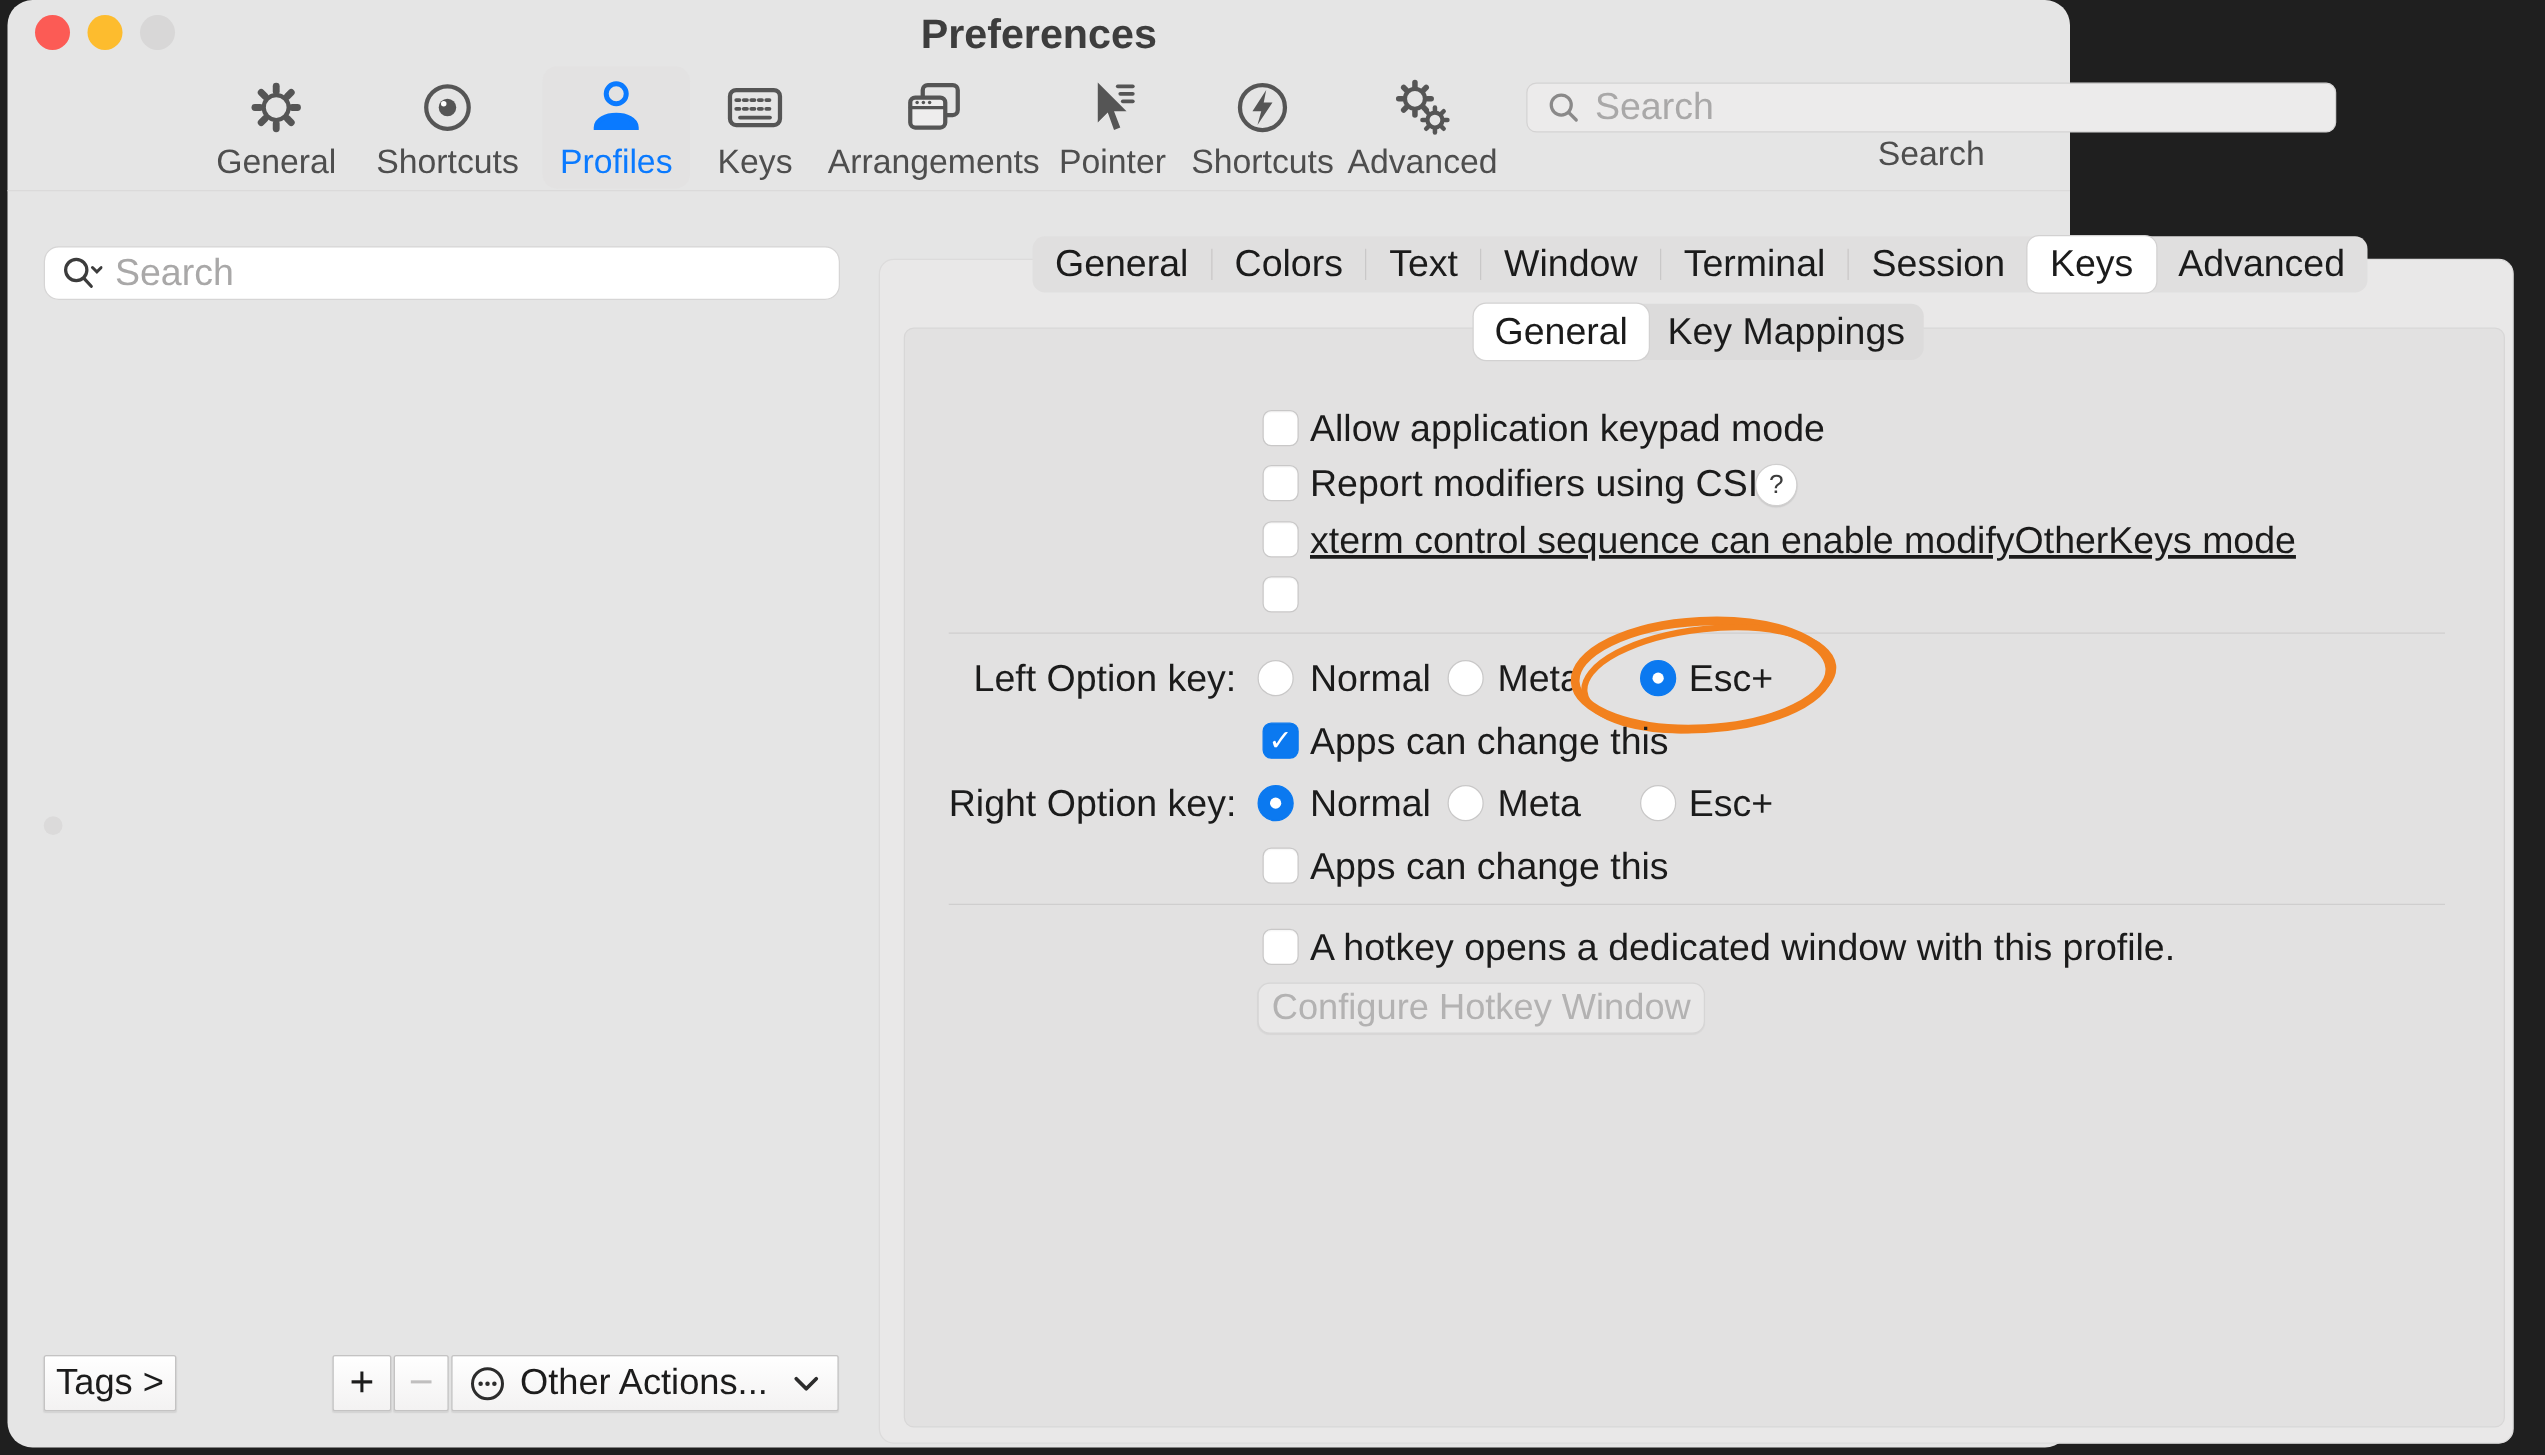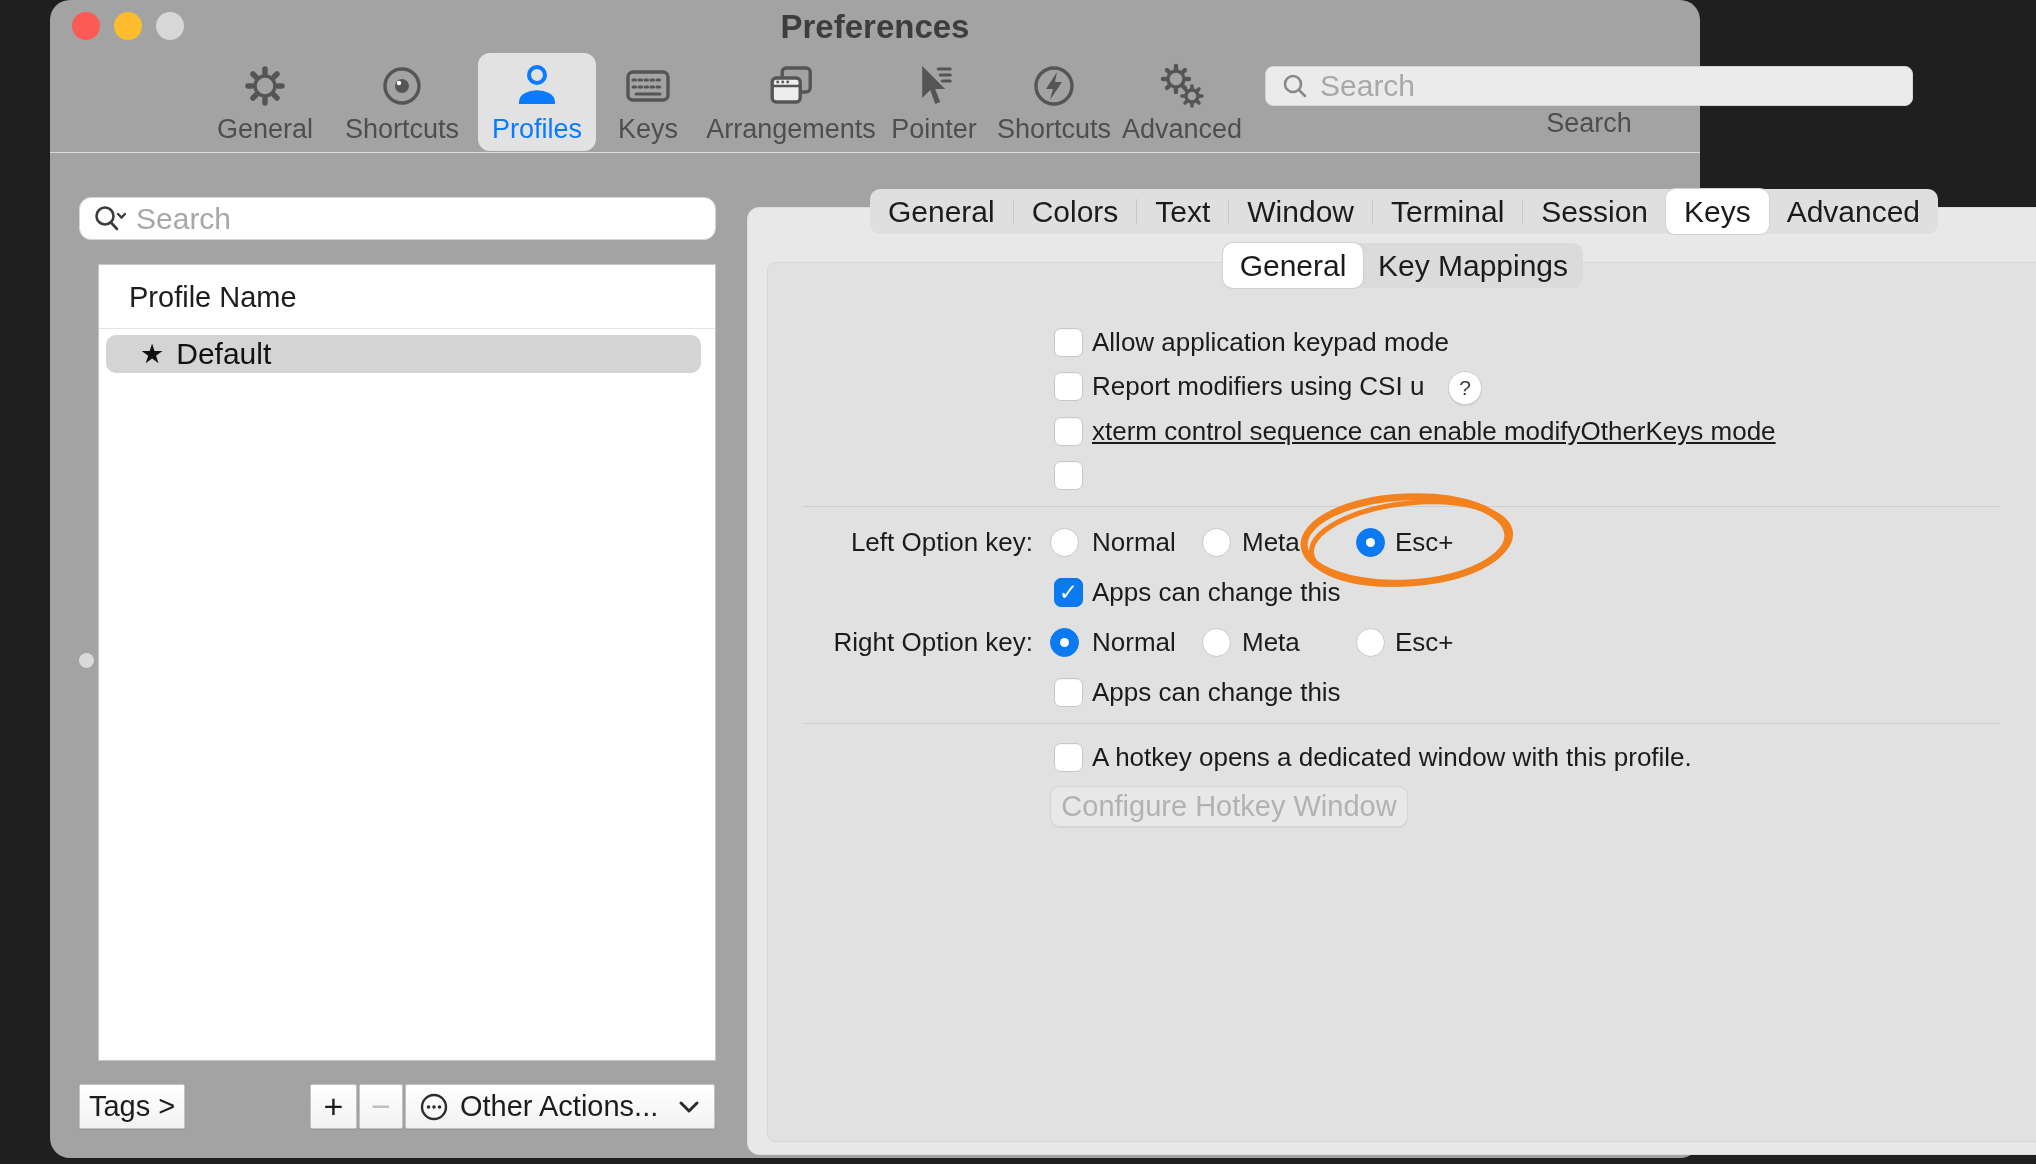--- a/index.html
+++ b/index.html
@@ -1,18 +1,18 @@
 <!DOCTYPE html>
 <html><head>
 <meta charset="utf-8">
 <style>
   * { box-sizing: border-box; margin: 0; padding: 0; }
   html,body { width:2036px; height:1164px; background:#1f1f1f; font-family:"Liberation Sans","DejaVu Sans",sans-serif; }
   #stage { position:relative; width:2036px; height:1164px; overflow:hidden; background:#1f1f1f; }
-  #window { position:absolute; left:6px; top:0; width:1650px; height:1158px; background:#a3a3a3; border-radius:20px;margin-left:44px; }
+  #window { position:absolute; left:6px; top:0; width:1650px; height:1158px; background:#e5e5e5; border-radius:20px; }
   .abs { position:absolute; }
 
   
   .tl { width:28px; height:28px; border-radius:50%; display:inline-block; }
 
   
   .win-title { font-size:33px; font-weight:bold; color:#3d3d3d; }
 
   
   .tb-item { position:absolute; top:53px; transform:translateX(-50%); text-align:center; padding:7px 14px 6px; border-radius:12px; cursor:default; }
@@ -53,21 +53,21 @@
   #subtabs { position:absolute; left:1173px; top:243px; width:360px; height:45px; background:#DCDBDB; border-radius:10px; display:flex; }
   .subseg { display:flex; align-items:center; justify-content:center; font-size:30px; color:#1b1b1b; }
   .subseg.sel { background:#FFFFFF; border-radius:10px; box-shadow:0 0 0 1px #D2D1D1; }
 
   
   .cb { position:absolute; width:29px; height:29px; border-radius:7px; background:#FFFFFF; border:1px solid #C9C8C8; box-shadow:inset 0 1px 1px rgba(0,0,0,.04); }
   .cb.on { background:#0B79F0; border-color:#0B79F0; color:#fff; font-size:23px; font-weight:bold; display:flex; align-items:center; justify-content:center; }
   .radio { position:absolute; width:29px; height:29px; border-radius:50%; background:#FFFFFF; border:1px solid #C9C8C8; }
   .radio.on { background:#0B79F0; border-color:#0B79F0; }
   .radio.on::after { content:""; position:absolute; left:9px; top:9px; width:9px; height:9px; border-radius:50%; background:#fff; }
-  .lbl { position:absolute; font-size:26px; color:#1b1b1b; white-space:nowrap; }
+  .lbl { position:absolute; font-size:30px; color:#1b1b1b; white-space:nowrap; }
   .lbl.right { text-align:right; }
   .pdiv { position:absolute; left:753px; width:1197px; height:1px; background:#CFCECE; }
   .help-btn { position:absolute; width:34px; height:34px; border-radius:50%; background:#fff; border:1px solid #D0CFCF; box-shadow:0 1px 1px rgba(0,0,0,.1); display:flex; align-items:center; justify-content:center; font-size:21px; color:#3c3c3c; }
   #configure-btn { position:absolute; left:1000px; top:786px; width:358px; height:41px; background:#E9E8E8; border:1px solid #D6D5D5; border-radius:10px; display:flex; align-items:center; justify-content:center; font-size:29px; color:#B3B2B2; box-shadow:0 1px 1px rgba(0,0,0,.05); }
 
   svg { display:block; }
   .ic { stroke:#555; fill:none; stroke-width:3.4; stroke-linecap:round; stroke-linejoin:round; }
 </style>
 </head>
 <body>
@@ -220,27 +220,20 @@
     <svg width="34" height="30" viewBox="0 0 34 30" style="margin-left:12px;">
       <g stroke="#3c3c3c" stroke-width="2.6" fill="none" stroke-linecap="round">
             <circle cx="13" cy="12" r="8.5"></circle>
             <line x1="19" y1="18.5" x2="25" y2="25"></line>
             <polyline points="26,10 29.5,13.5 33,10" stroke-width="2.4"></polyline>
           </g>
     </svg>
     <span class="ph">Search</span>
   </div>
 
-  <div id="profile-list">
-    <div class="list-header">Profile Name</div>
-    <div class="profile-row">
-      <span class="star">★</span>
-      <span>Default</span>
-    </div>
-  </div>
 
   <div class="pane-dot" style="left:29px; top:653px;"></div>
 
   <div class="fbtn" style="left:29px; width:106px;">Tags &gt;</div>
   <div class="fbtn" style="left:260px; width:47px; font-size:34px;">+</div>
   <div class="fbtn dim" style="left:309px; width:44px; font-size:34px;">−</div>
   <div class="fbtn" style="left:355px; width:310px; justify-content:flex-start;">
     <svg width="32" height="32" viewBox="0 0 32 32" style="margin:0 10px 0 12px;">
       <g stroke="#2c2c2c" stroke-width="2.4" fill="none">
             <circle cx="16" cy="16" r="12"></circle>

